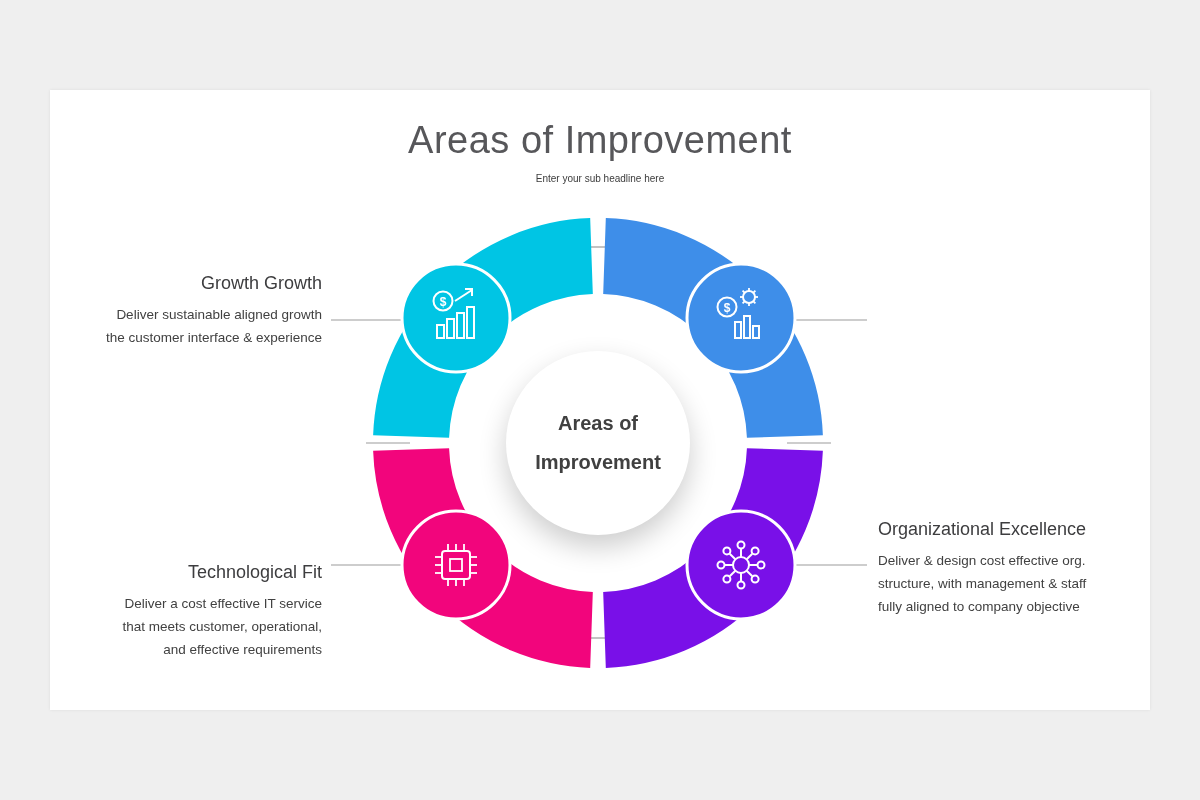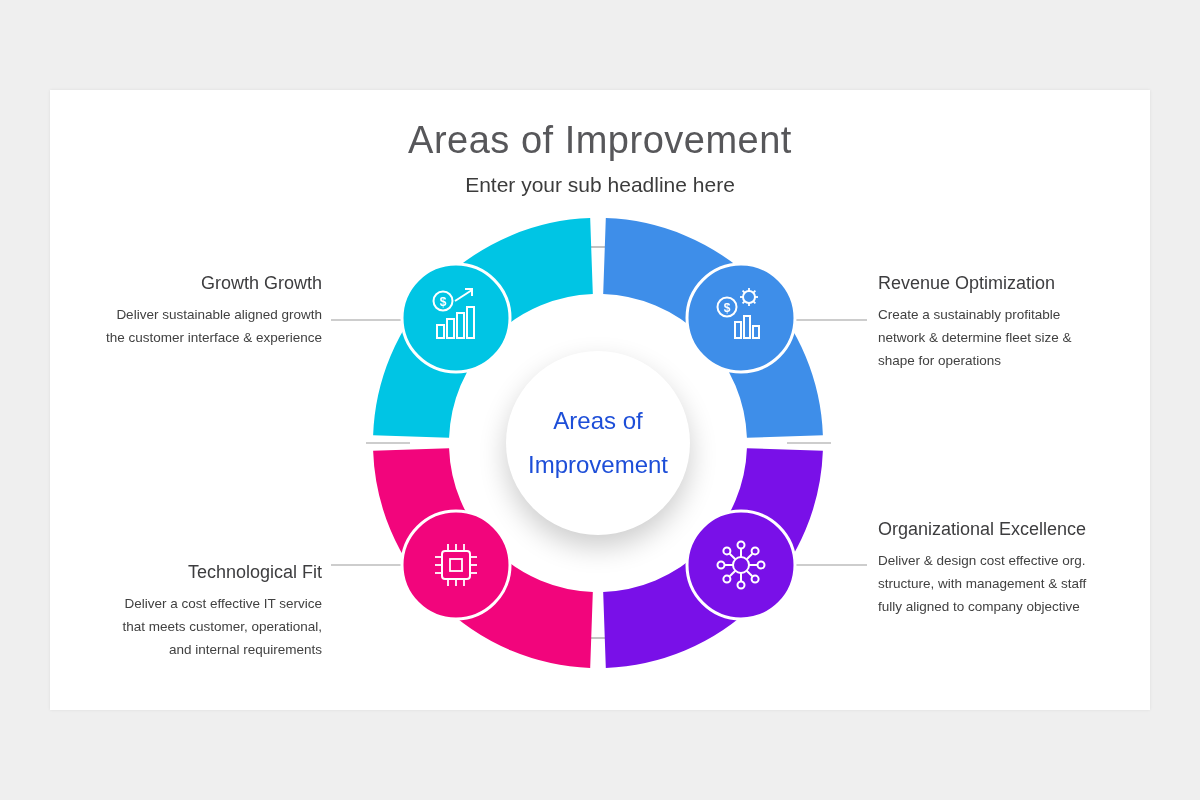--- a/index.html
+++ b/index.html
@@ -11,31 +11,31 @@
   .slide {
     position:absolute; left:50px; top:90px; width:1100px; height:620px;
     background:#ffffff; box-shadow:0 0 3px rgba(0,0,0,0.08);
   }
   .title {
     position:absolute; top:119px; left:0; width:1200px; text-align:center;
     font-size:38px; font-weight:500; color:#57575a; letter-spacing:0.5px;
   }
   .subtitle {
     position:absolute; top:173px; left:0; width:1200px; text-align:center;
-    font-size:21px; color:#3c3c3c;
+    font-size:10px; color:#3c3c3c;
   }
   .diagram { position:absolute; left:0; top:0; width:1200px; height:800px; }
   .center-circle {
     position:absolute; left:506px; top:351px; width:184px; height:184px;
     border-radius:50%; background:#ffffff;
     box-shadow:0 12px 28px rgba(0,0,0,0.20);
     display:flex; flex-direction:column; align-items:center; justify-content:center;
     gap:16px; z-index:3;
   }
-  .center-circle span { font-size:24px; font-weight:normal; color:#1d4ed8; }
+  .center-circle span { font-size:20px; font-weight:bold; color:#404040; }
   .tb { position:absolute; width:280px; z-index:2; }
   .tb-right { text-align:right; }
   .tb-heading { font-size:18px; line-height:22px; font-weight:500; color:#3d3d3f; margin-bottom:9px; white-space:nowrap; }
   .tb-line { font-size:13.5px; line-height:23px; color:#414141; white-space:nowrap; }
   .tb-tl { right:878px; top:272px; }
   .tb-tr { left:878px;  top:272px; }
   .tb-bl { right:878px; top:518px;margin-top:43px; }
   .tb-br { left:878px;  top:518px; }
 </style>
 </head>
@@ -150,32 +150,26 @@
     <span>Areas of</span>
     <span>Improvement</span>
   </div>
 
   <div class="tb tb-tl tb-right">
     <div class="tb-heading">Growth Growth</div>
     <div class="tb-line">Deliver sustainable aligned growth</div>
     <div class="tb-line">the customer interface &amp; experience</div>
   </div>
 
-  <div class="tb tb-tr">
-    <div class="tb-heading">Revenue Optimization</div>
-    <div class="tb-line">Create a sustainably profitable</div>
-    <div class="tb-line">network &amp; determine fleet size &amp;</div>
-    <div class="tb-line">shape for operations</div>
-  </div>
 
   <div class="tb tb-bl tb-right">
     <div class="tb-heading">Technological Fit</div>
     <div class="tb-line">Deliver a cost effective IT service</div>
     <div class="tb-line">that meets customer, operational,</div>
-    <div class="tb-line">and internal requirements</div>
+    <div class="tb-line">and effective requirements</div>
   </div>
 
   <div class="tb tb-br">
     <div class="tb-heading">Organizational Excellence</div>
     <div class="tb-line">Deliver &amp; design cost effective org.</div>
     <div class="tb-line">structure, with management &amp; staff</div>
     <div class="tb-line">fully aligned to company objective</div>
   </div>
 </div>
 

